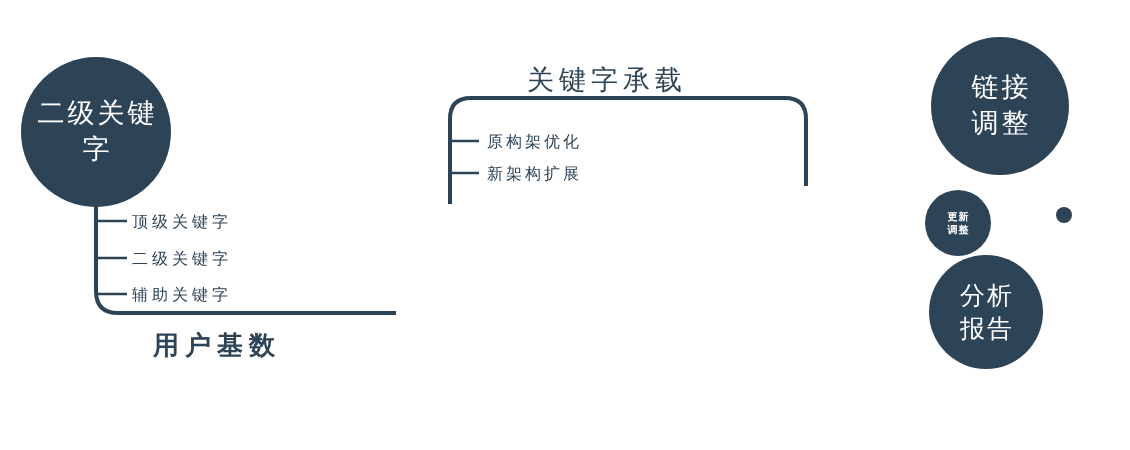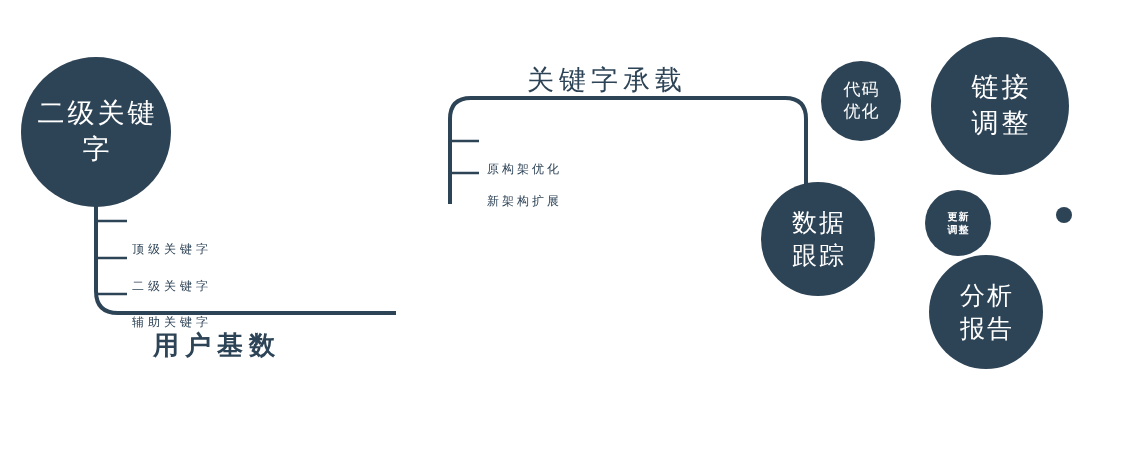--- a/index.html
+++ b/index.html
@@ -48,24 +48,23 @@
     line-height:1.32;
   }
   .node span{display:block;}
   .node-xl{font-size:27px;letter-spacing:3px;padding-left:3px;}
   .node-lg{font-size:25px;letter-spacing:2px;padding-left:2px;}
   .node-md{font-size:17px;letter-spacing:1px;padding-left:1px;}
   .node-sm{font-size:10px;font-weight:bold;letter-spacing:1px;padding-left:1px;}
   .branch-label{
     position:absolute;
     color:var(--text-dark);
-    font-size:12px;
+    font-size:16px;
     letter-spacing:4px;
     white-space:nowrap;
-    margin-top:29px;
   }
   .branch-label.tight{letter-spacing:3px;}
   .edge-label{
     position:absolute;
     color:var(--text-dark);
     white-space:nowrap;
   }
   .edge-user-base{
     font-size:26px;
     font-weight:bold;
@@ -100,29 +99,21 @@
 
     <path class="tick-line" d="M 450,141 L 479,141"></path>
     <path class="tick-line" d="M 450,173 L 479,173"></path>
   </svg>
 
   <div class="node node-xl" style="left:21px;top:57px;width:150px;height:150px;">
     <span>二级关键字</span>
   </div>
 
 
-  <div class="node node-lg" style="left:761px;top:182px;width:114px;height:114px;">
-    <span>数据</span>
-    <span>跟踪</span>
-  </div>
 
-  <div class="node node-md" style="left:821px;top:61px;width:80px;height:80px;">
-    <span>代码</span>
-    <span>优化</span>
-  </div>
 
   <div class="node node-xl" style="left:931px;top:37px;width:138px;height:138px;justify-content:center;">
     <span>链接</span>
     <span>调整</span>
   </div>
 
   <div class="node node-sm" style="left:925px;top:190px;width:66px;height:66px;">
     <span>更新</span>
     <span>调整</span>
   </div>

